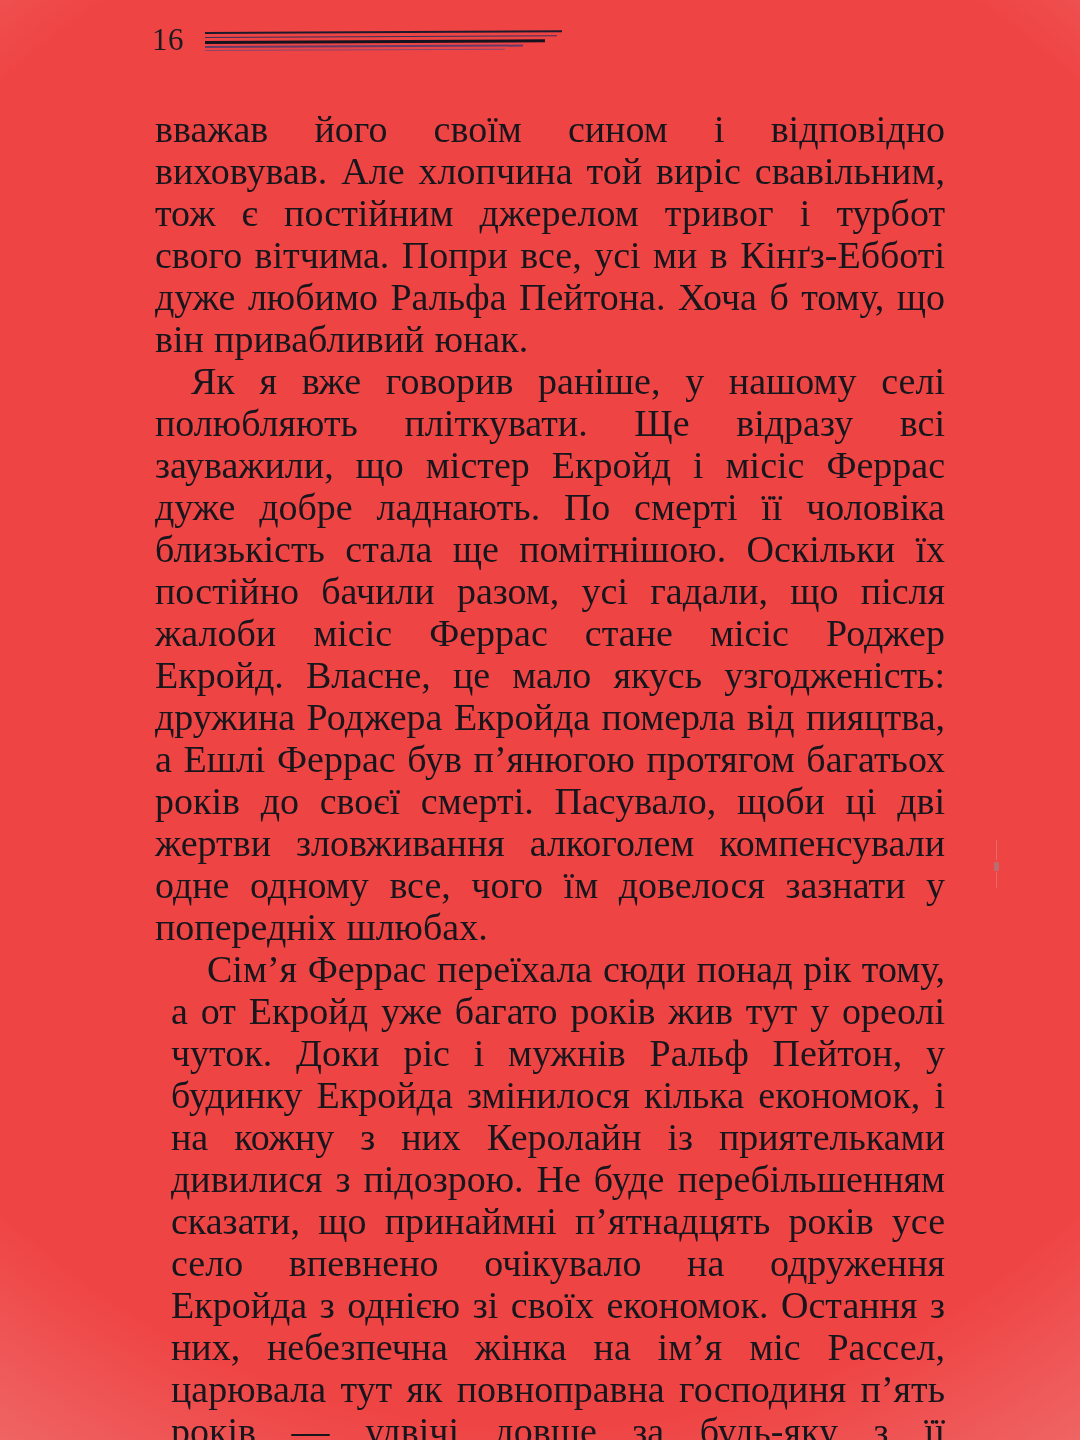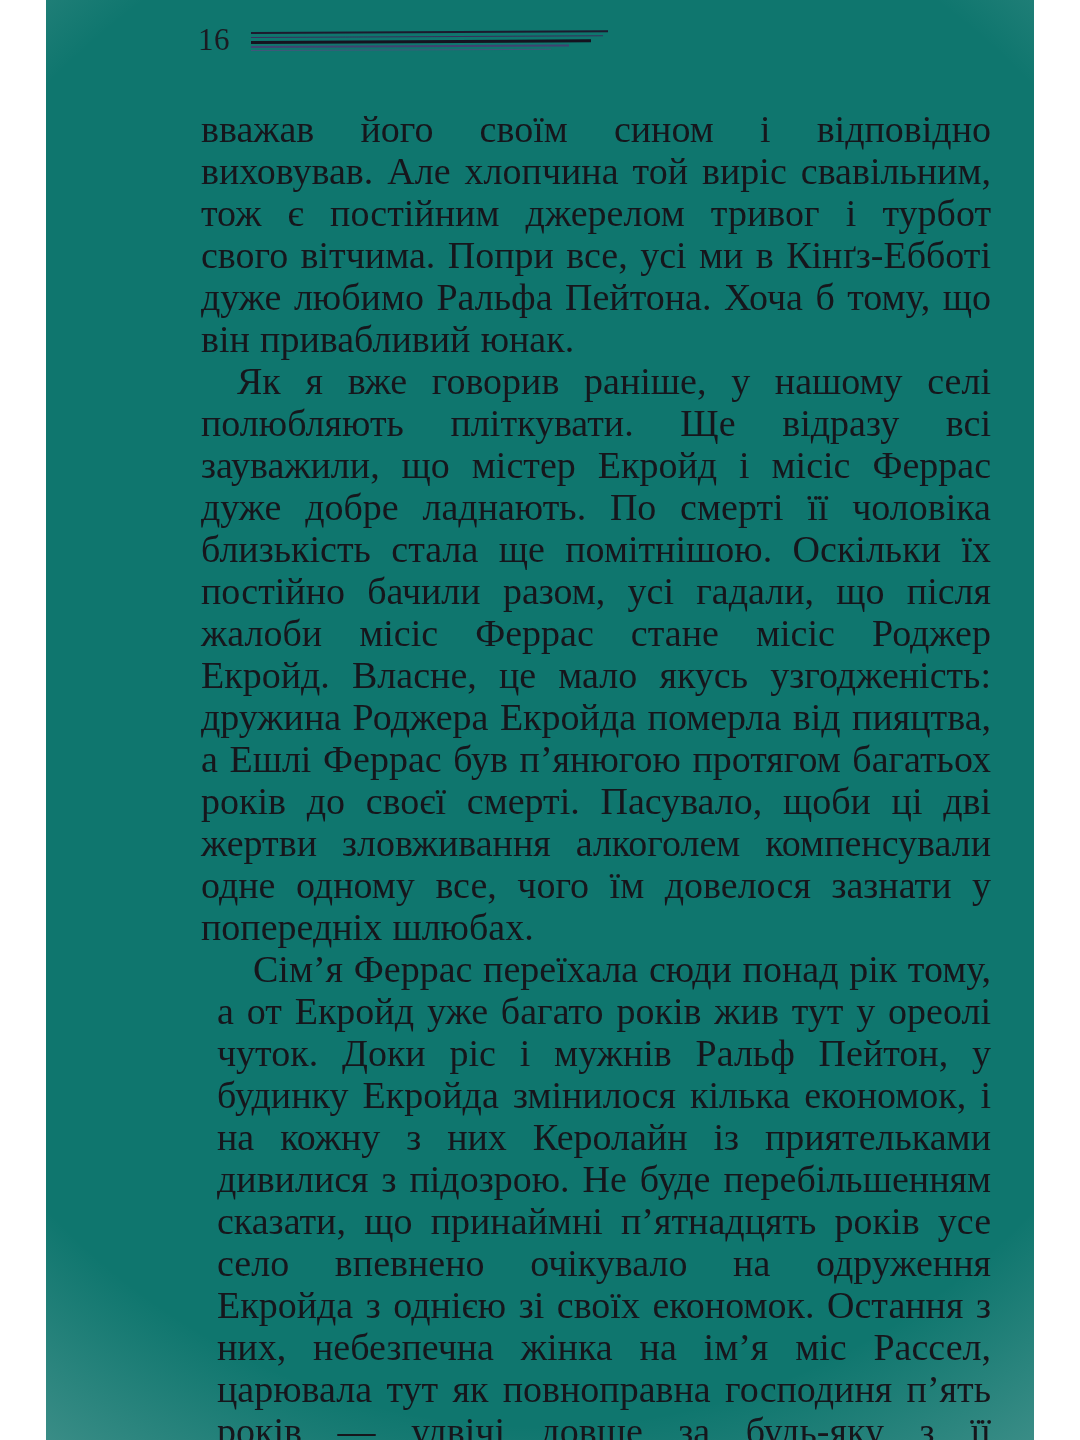--- a/index.html
+++ b/index.html
@@ -4,24 +4,24 @@
 <title>Book page scan</title>
 <style>
   html, body {
     margin: 0;
     padding: 0;
     background: #ffffff;
   }
 
   .page {
     position: relative;
-    width: 988px;
+    width: 1080px;
     height: 1440px;
     margin: 0 auto;
-    background: #0f766e;
+    background: #ef4444;
     overflow: hidden;
     font-family: "Liberation Serif", "DejaVu Serif", serif;
     color: #16161c;
     -webkit-font-smoothing: antialiased;
   }
 
   
   .paper-tint {
     position: absolute;
     inset: 0;

